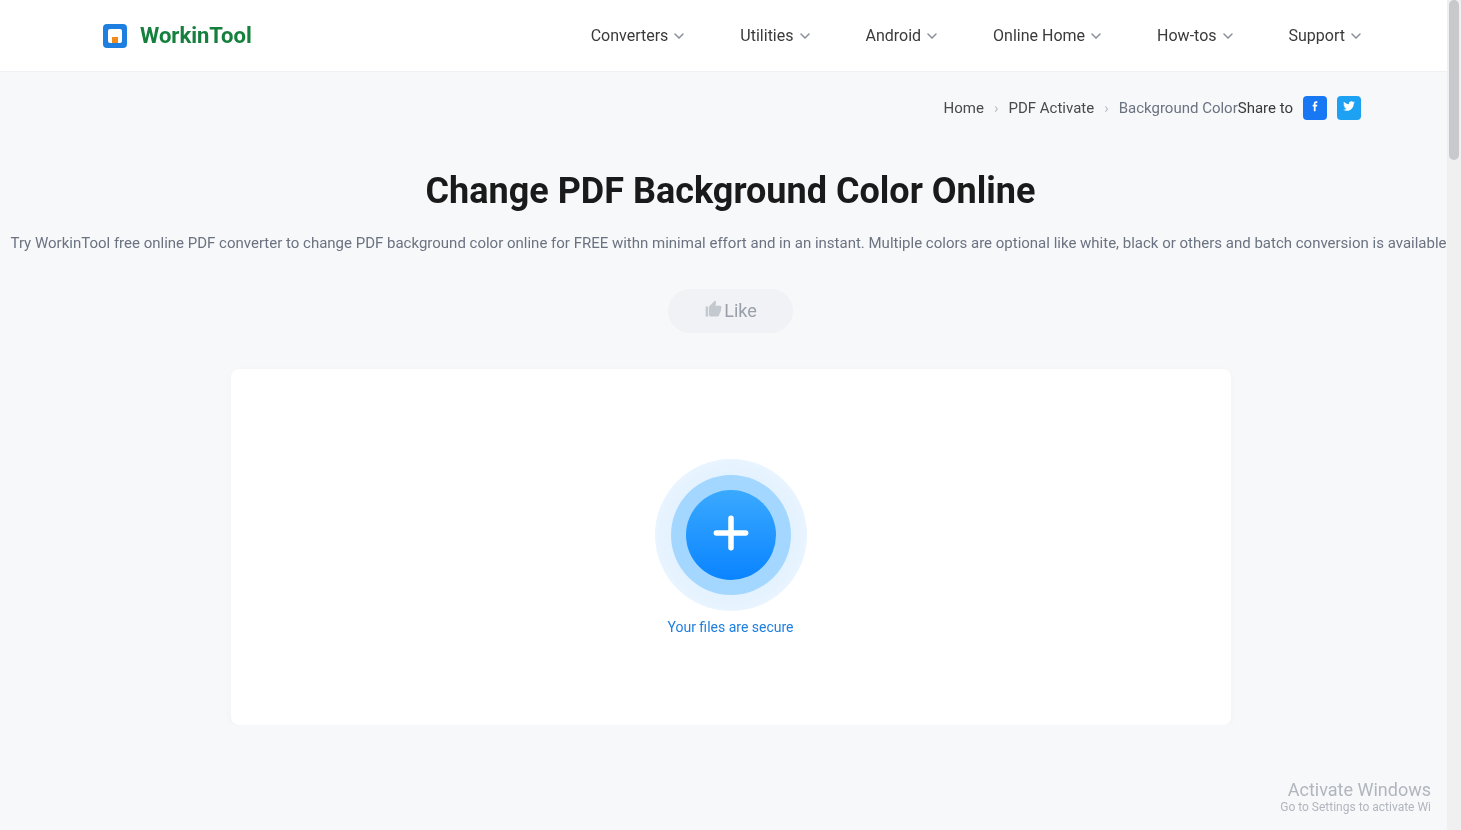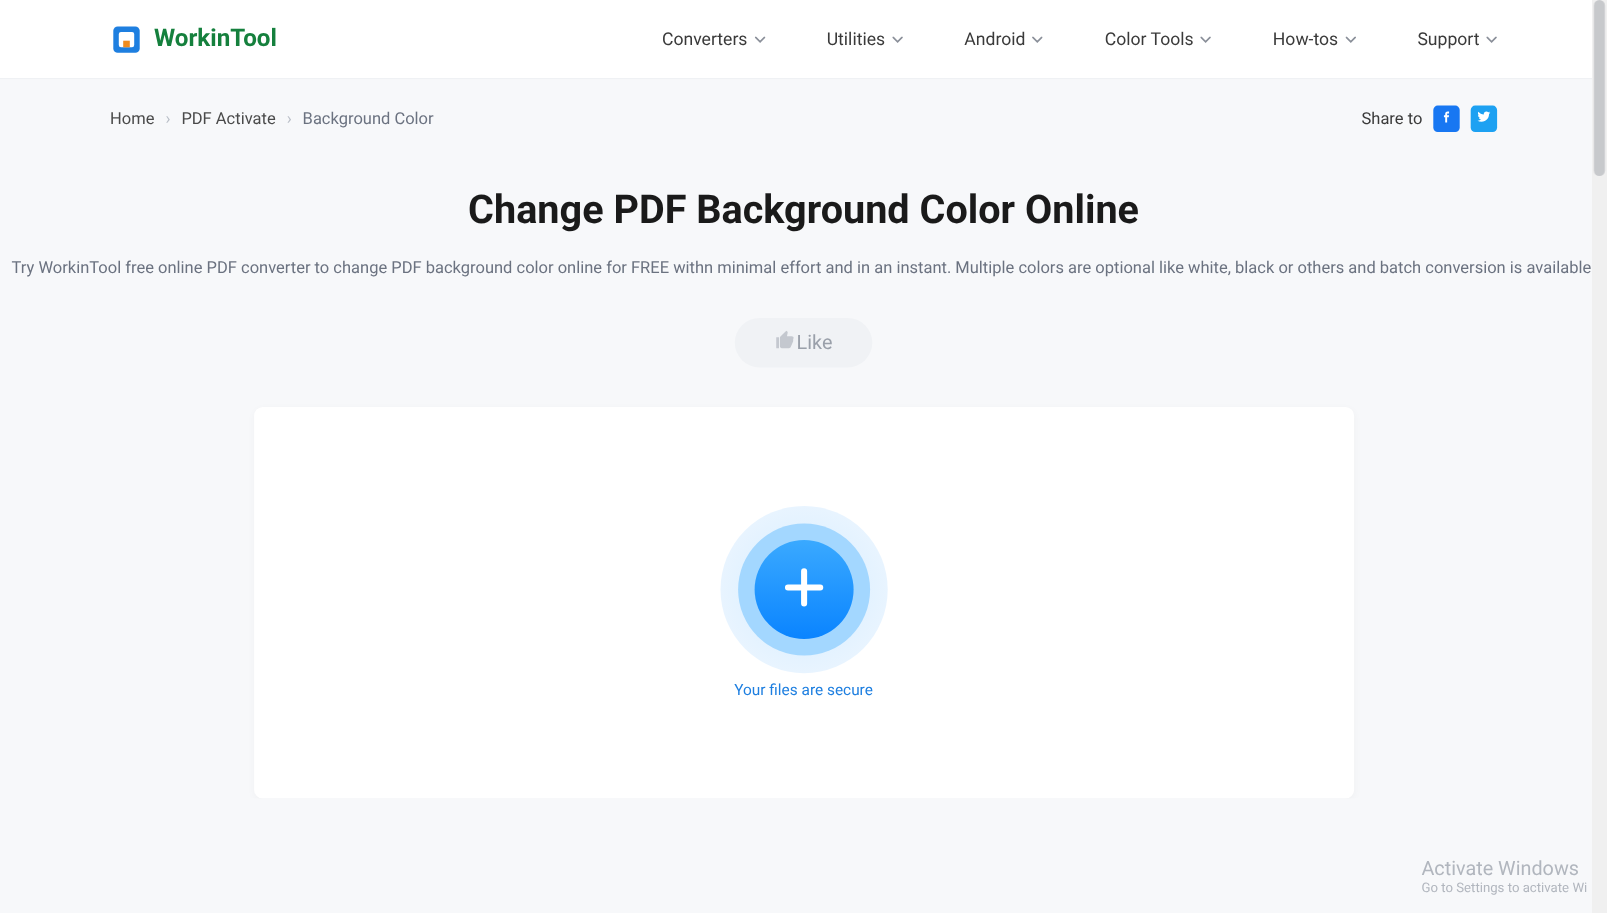--- a/index.html
+++ b/index.html
@@ -60,21 +60,21 @@
       width: 10px;
       height: 10px;
       display: inline-flex;
       align-items: center;
       justify-content: center;
     }
     
     .crumb-row {
       display: flex;
       align-items: center;
-      justify-content: space-between;
+      justify-content: flex-end;
       padding: 24px 100px 10px;
     }
     
     .crumbs {
       display: flex;
       align-items: center;
       gap: 10px;
       font-size: 15px;
       color: #4a4a4a;
     }
@@ -196,23 +196,23 @@
     
     .upload-sub {
       font-size: 14px;
       color: #1e7fe0;
       margin-top: 8px;
       cursor: pointer;
     }
     
     .watermark {
       position: fixed;
-      right: 18px;
+      right: 30px;
       bottom: 16px;
-      text-align: left;
+      text-align: right;
       color: #9aa0aa;
       opacity: 0.75;
       pointer-events: none;
     }
     
     .watermark-title {
       font-size: 18px;
     }
     
     .watermark-sub {
@@ -270,21 +270,21 @@
     </div>
     <div class="nav-item">
       <span>Android</span>
       <span class="chevron">
         <svg width="10" height="6" viewBox="0 0 10 6">
             <path d="M1 1l4 4 4-4" stroke="#8a8f99" stroke-width="1.5" fill="none" stroke-linecap="round"></path>
           </svg>
       </span>
     </div>
     <div class="nav-item">
-      <span>Color Tools</span>
+      <span>Online Home</span>
       <span class="chevron">
         <svg width="10" height="6" viewBox="0 0 10 6">
             <path d="M1 1l4 4 4-4" stroke="#8a8f99" stroke-width="1.5" fill="none" stroke-linecap="round"></path>
           </svg>
       </span>
     </div>
     <div class="nav-item">
       <span>How-tos</span>
       <span class="chevron">
         <svg width="10" height="6" viewBox="0 0 10 6">

